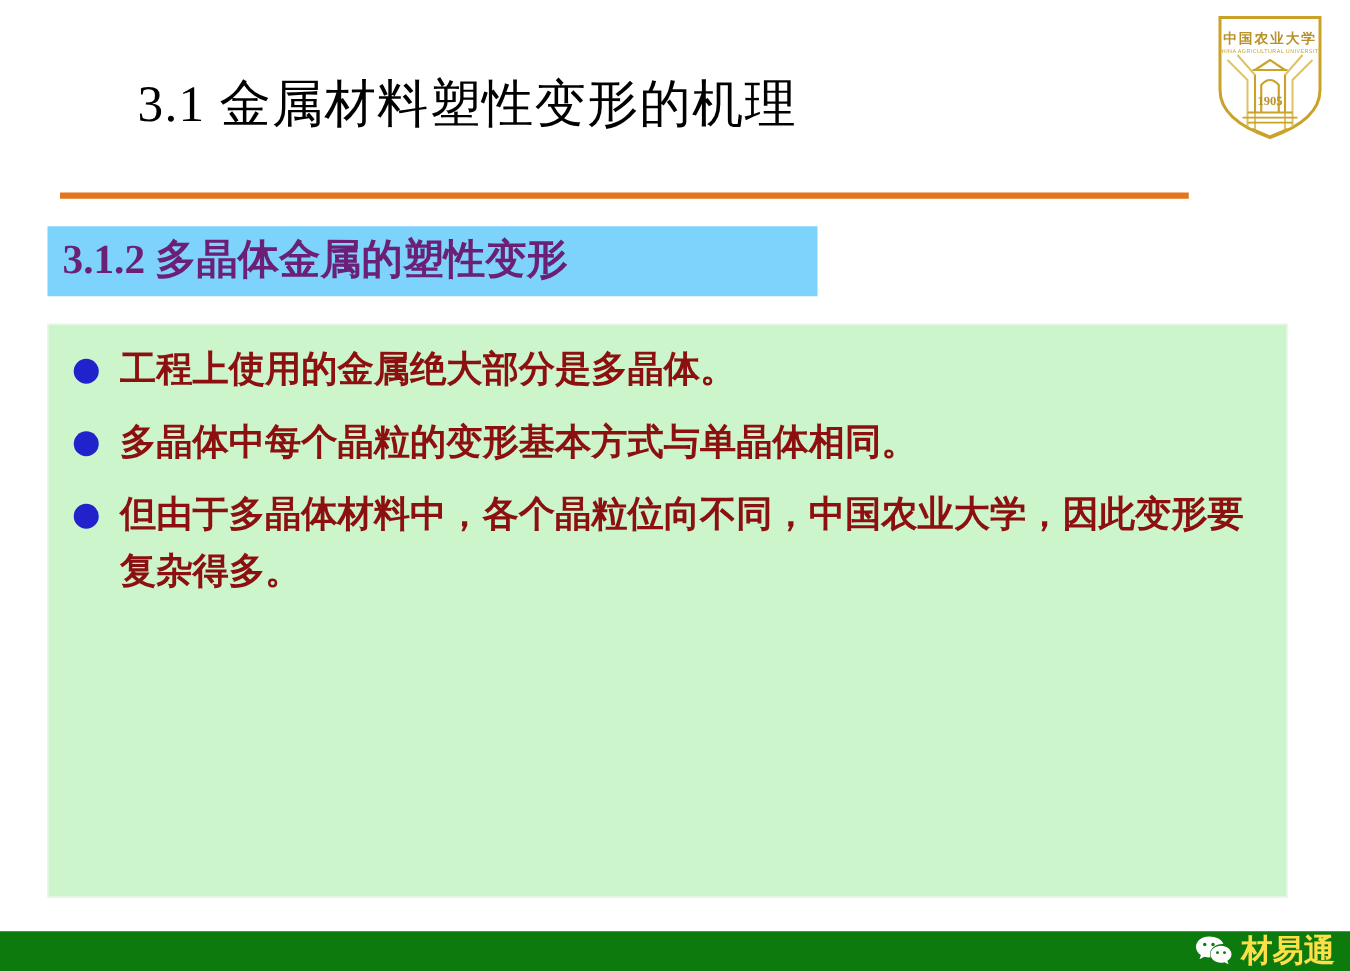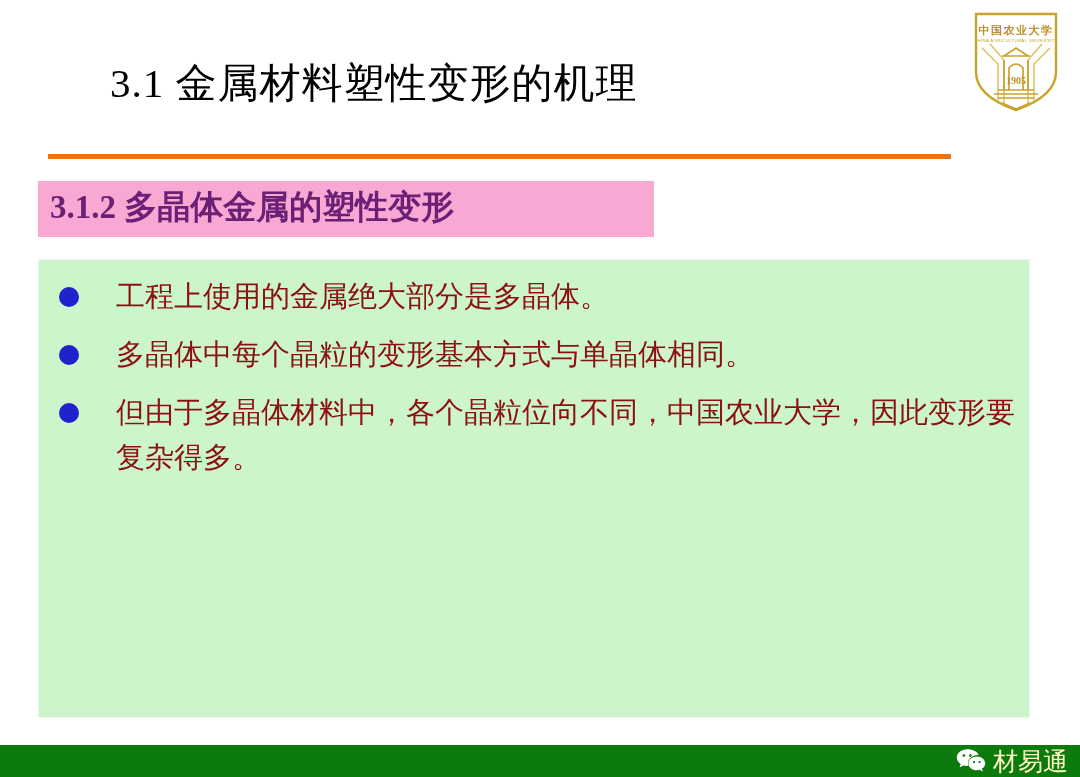--- a/index.html
+++ b/index.html
@@ -50,21 +50,21 @@
     background: #E4751B;
   }
 
   
   .subheading-band {
     position: absolute;
     left: 38px;
     top: 181px;
     width: 616px;
     height: 56px;
-    background: #f9a8d4;
+    background: #7dd3fc;
   }
   .subheading-text {
     position: absolute;
     left: 12px;
     top: 4px;
     font-size: 33px;
     font-weight: bold;
     color: #6B2076;
     white-space: nowrap;
     font-family: "Liberation Serif", "DejaVu Serif", serif;
@@ -98,25 +98,24 @@
     width: 20px;
     height: 20px;
     border-radius: 50%;
     background: #2222CC;
     margin-top: 13px;
     margin-right: 17px;
   }
   .bullet-text {
     flex: 1 1 auto;
     font-size: 29px;
-    font-weight: normal;
+    font-weight: bold;
     line-height: 1.58;
     color: #8C1010;
     font-family: "Liberation Serif", "DejaVu Serif", serif;
-    margin-left: 20px;
   }
 
   
   .footer-bar {
     position: absolute;
     left: 0;
     top: 745px;
     width: 1080px;
     height: 32px;
     background: #0D7A0D;
@@ -126,22 +125,22 @@
     right: 12px;
     top: 0;
     height: 32px;
     display: flex;
     align-items: center;
     gap: 7px;
   }
   .wechat-icon { width: 30px; height: 26px; display: block; }
   .footer-brand-text {
     font-size: 25px;
-    font-weight: normal;
-    color: #fef9c3;
+    font-weight: bold;
+    color: #fde047;
     line-height: 1;
     font-family: "Liberation Serif", "DejaVu Serif", serif;
   }
 </style>
 </head>
 <body>
 
 <div class="logo-wrap">
   <svg viewBox="0 0 96 106" xmlns="http://www.w3.org/2000/svg">
     <defs>

